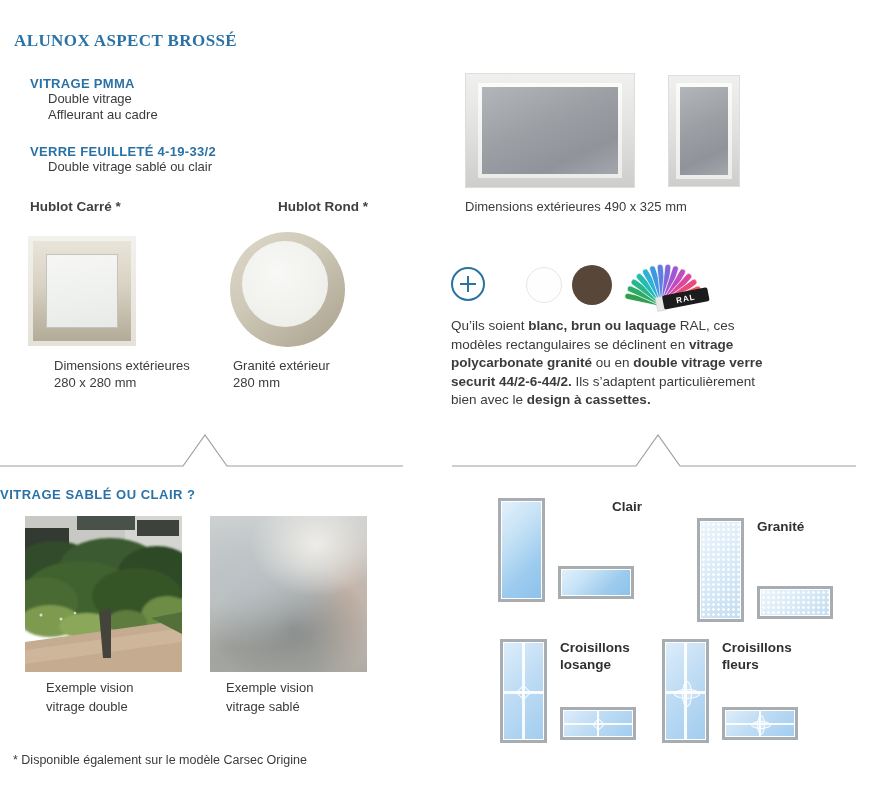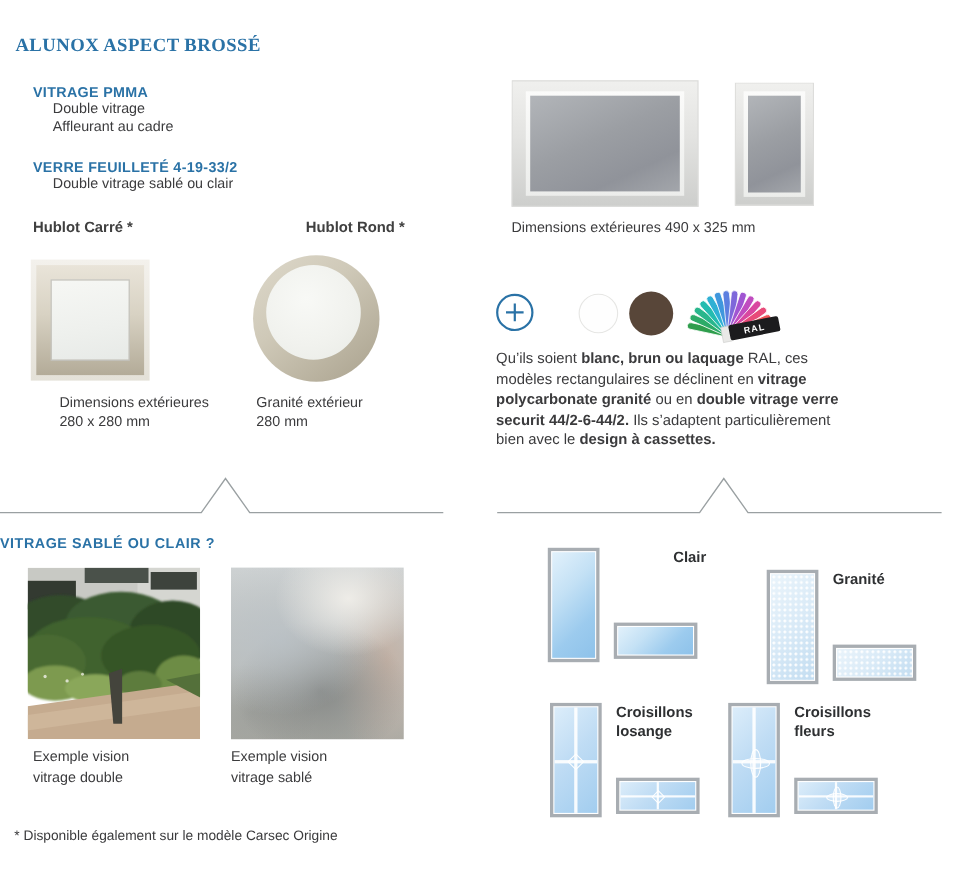--- a/index.html
+++ b/index.html
@@ -11,21 +11,21 @@
   body{font-family:"Liberation Sans",sans-serif;color:var(--dark);}
   .page{position:relative;width:876px;height:800px;background:#fff;overflow:hidden;}
 
   
   .h1{position:absolute;font-size:17px;font-weight:700;color:var(--blue);letter-spacing:.4px;white-space:nowrap;}
   .h2{font-size:13px;font-weight:700;color:var(--blue);letter-spacing:.3px;}
   .body-line{font-size:13px;color:var(--dark);line-height:15.5px;margin-left:18px;}
   .spec-block{position:absolute;}
   .prod-name{position:absolute;font-size:13.5px;font-weight:700;color:#404040;white-space:nowrap;}
   .caption{position:absolute;font-size:13px;line-height:16.5px;color:var(--dark);}
-  .caption2{position:absolute;font-size:13px;line-height:19px;color:var(--dark);}
+  .caption2{position:absolute;font-size:13px;line-height:19px;color:var(--dark);margin-left:16px;}
   .footnote{position:absolute;font-size:12.5px;color:var(--dark);}
 
   
   .divider{position:absolute;}
 
   
   .sq-outer{position:absolute;width:108px;height:110px;box-sizing:border-box;background:linear-gradient(180deg,#f3f1ec,#e4e1d8);padding:5px;}
   .sq-metal{width:100%;height:100%;box-sizing:border-box;background:linear-gradient(180deg,#e9e4d9 0%,#d8d2c3 45%,#b3ab98 100%);padding:13px;}
   .sq-glass{width:100%;height:100%;box-sizing:border-box;background:linear-gradient(170deg,#f6f7f4 0%,#eef0ed 60%,#e7eae7 100%);border:1px solid #c3c3bf;}
 

